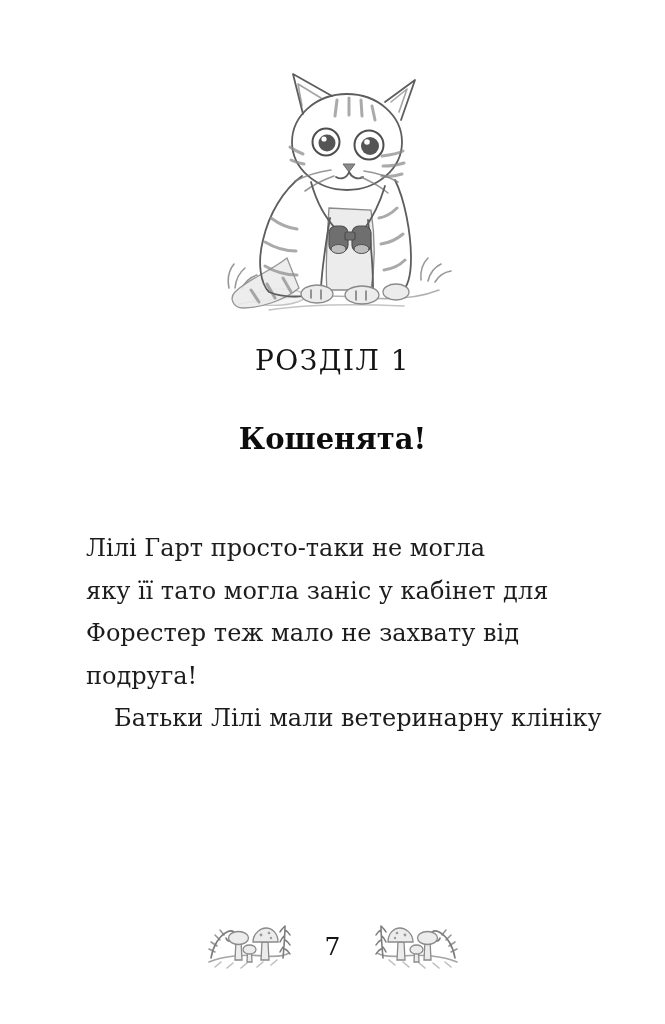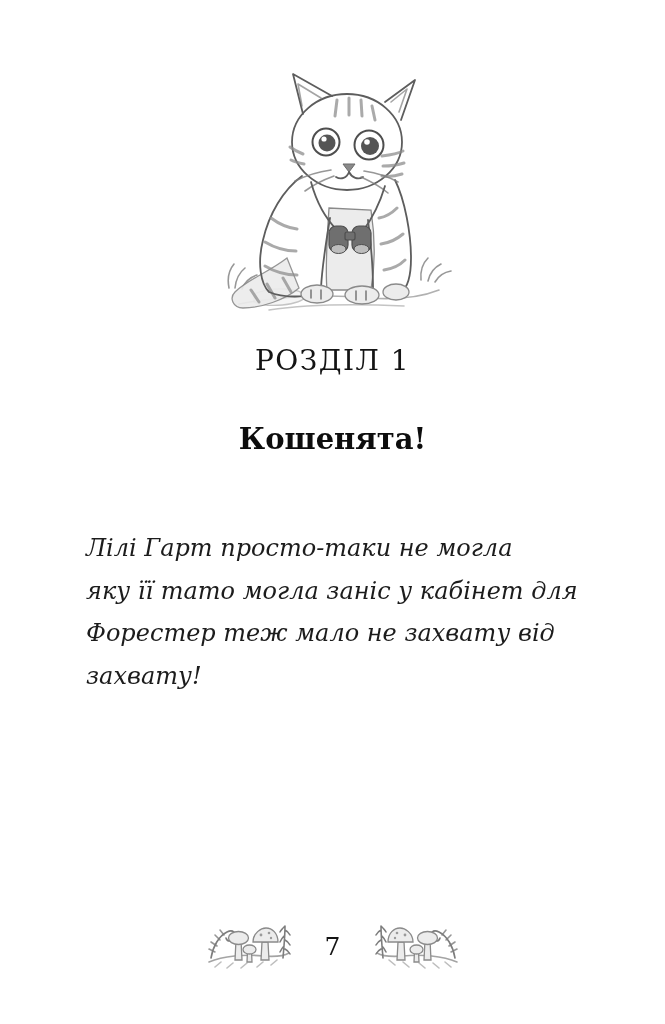--- a/index.html
+++ b/index.html
@@ -43,21 +43,20 @@
     color: #0d0d0d;
     margin-top: 30px;
   }
   .body-text {
     position: absolute;
     top: 527px;
     left: 86px;
     width: 520px;
     font-size: 24px;
     color: #1c1c1c;
-    font-style: italic;
   }
   .text-line {
     line-height: 42.5px;
     white-space: nowrap;
   }
   .text-line.indent { text-indent: 28px; }
   .footer {
     position: absolute;
     top: 918px;
     left: 0;
@@ -147,21 +146,22 @@
     <ellipse cx="162.5" cy="191" rx="7.5" ry="4.5" fill="#bdbdbd" stroke="#4e4e4e" stroke-width="1"></ellipse>
   </svg>
 
   <div class="chapter-label">РОЗДІЛ 1</div>
   <div class="chapter-title">Кошенята!</div>
 
   <div class="body-text">
     <div class="text-line">Лілі Гарт просто-таки не могла</div>
     <div class="text-line">яку її тато могла заніс у кабінет для</div>
     <div class="text-line">Форестер теж мало не захвату від</div>
-    <div class="text-line">захвату!</div>
+    <div class="text-line">подруга!</div>
+    <div class="text-line indent">Батьки Лілі мали ветеринарну клініку</div>
   </div>
 
   <div class="footer">
     <svg class="ornament" viewBox="0 0 86 56" aria-hidden="true">
       <path class="sk" d="M4 44 C18 38 40 36 58 38 C70 39 79 38 84 35" opacity=".7"></path>
       <path class="sk" d="M10 49 L16 44 M22 50 L28 45 M36 50 L42 45 M52 49 L58 44 M66 47 L72 42" opacity=".5"></path>
 
       <path class="sk" d="M6 40 C8 28 14 18 22 14 C28 11 32 15 29 20 C27 24 22 24 21 20"></path>
       <path class="sk" d="M10 34 L4 31 M12 28 L6 24 M15 22 L10 17 M19 17 L15 12" opacity=".8"></path>
 

